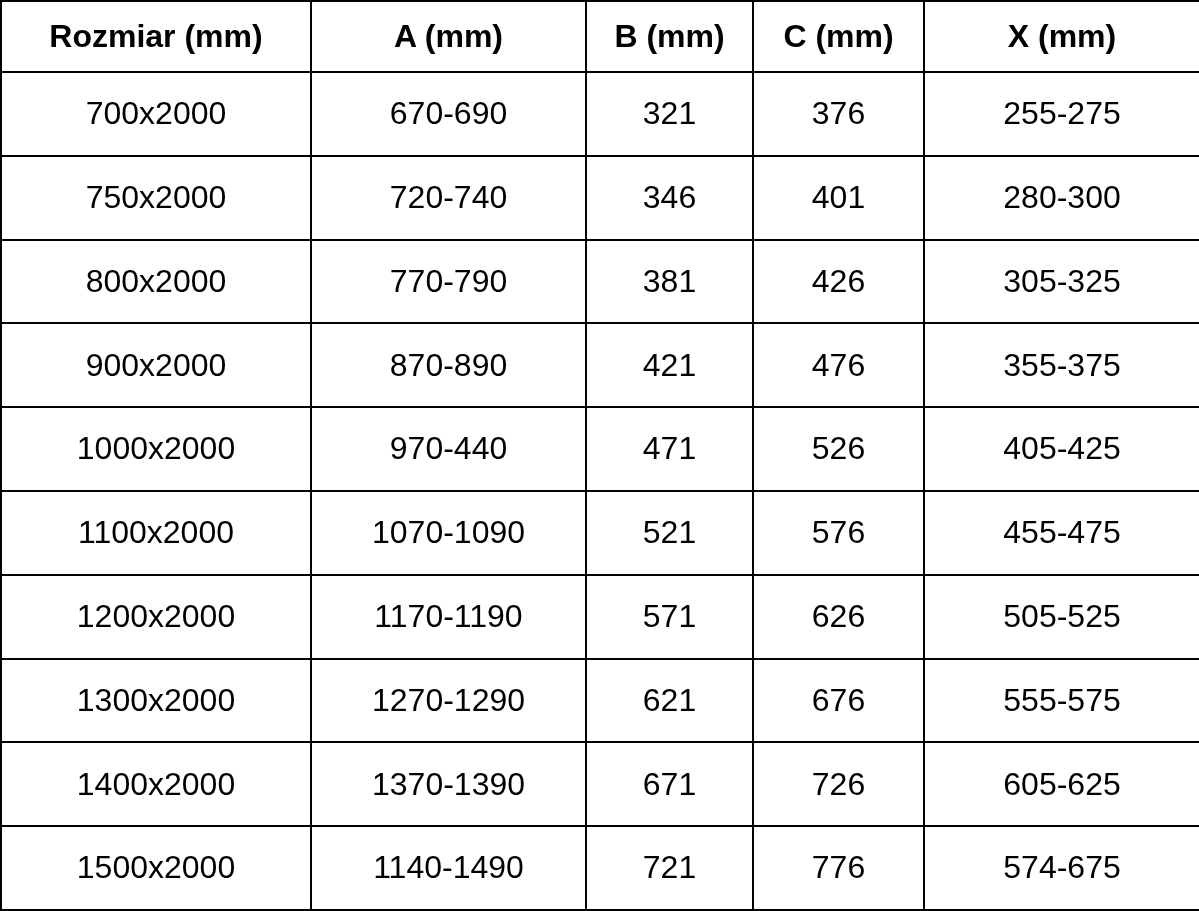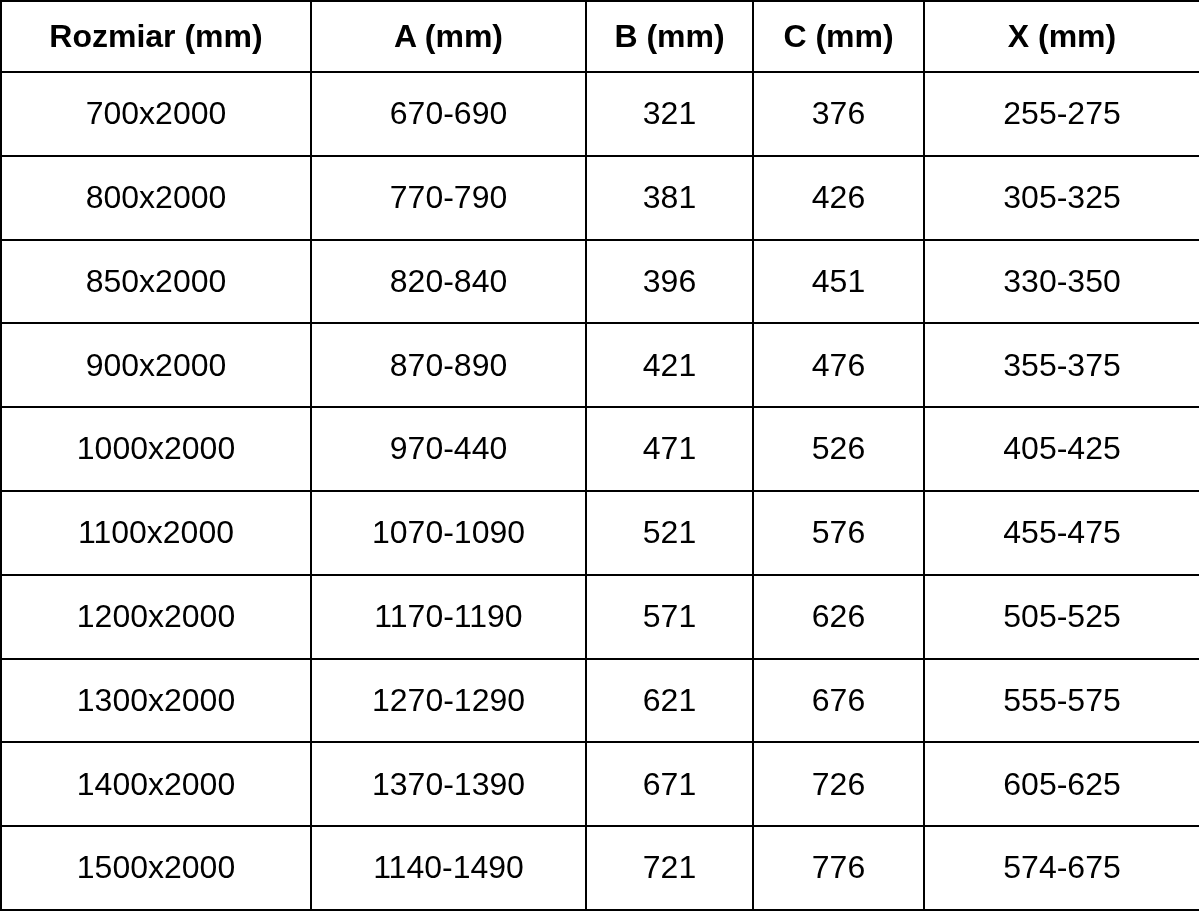--- a/index.html
+++ b/index.html
@@ -66,32 +66,32 @@
   </thead>
   <tbody>
       <tr>
         <td>700x2000</td>
         <td>670-690</td>
         <td>321</td>
         <td>376</td>
         <td>255-275</td>
       </tr>
       <tr>
+        <td>750x2000</td>
+        <td>720-740</td>
+        <td>346</td>
+        <td>401</td>
+        <td>280-300</td>
+      </tr>
+      <tr>
         <td>800x2000</td>
         <td>770-790</td>
         <td>381</td>
         <td>426</td>
         <td>305-325</td>
-      </tr>
-      <tr>
-        <td>850x2000</td>
-        <td>820-840</td>
-        <td>396</td>
-        <td>451</td>
-        <td>330-350</td>
       </tr>
       <tr>
         <td>900x2000</td>
         <td>870-890</td>
         <td>421</td>
         <td>476</td>
         <td>355-375</td>
       </tr>
       <tr>
         <td>1000x2000</td>

